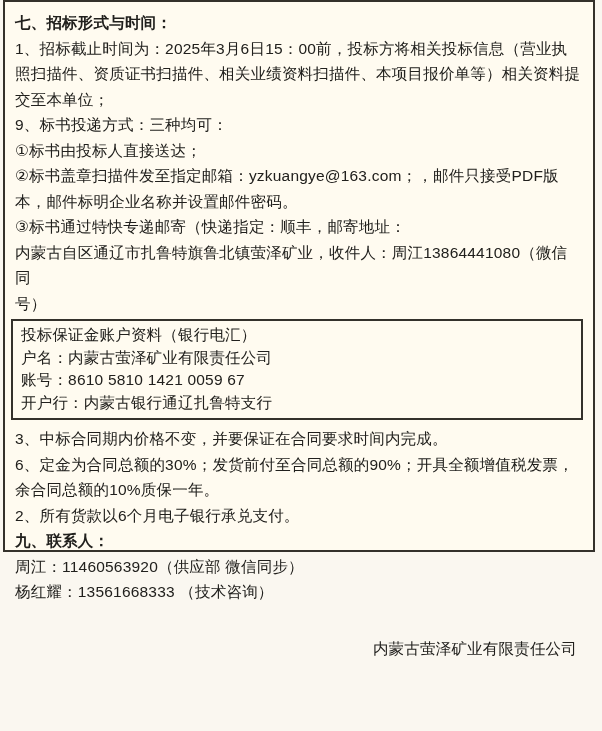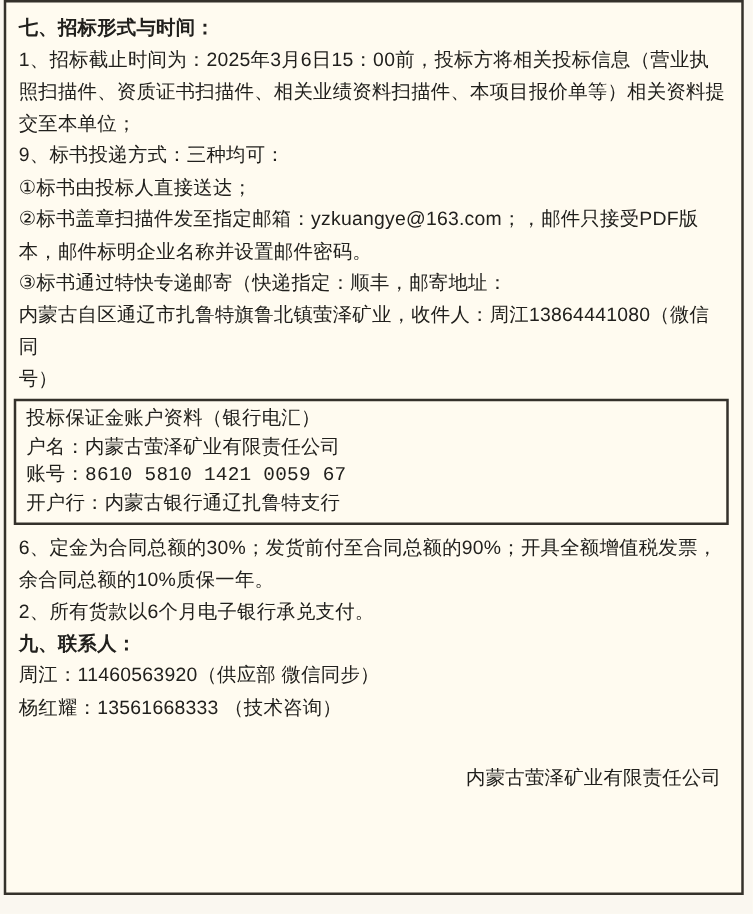--- a/index.html
+++ b/index.html
@@ -12,21 +12,21 @@
     background: #faf7f0;
     overflow: hidden;
     font-family: "Liberation Sans", "DejaVu Sans", sans-serif;
   }
   .page {
     box-sizing: border-box;
     position: absolute;
     left: 3px;
     top: 0;
     width: 592px;
-    height: 716px;
+    height: 552px;
     background: #fffbf0;
     border: 2px solid #34312b;
     padding: 8px 10px 0 10px;
     color: #21201d;
   }
   .para {
     margin: 0;
     font-size: 15.5px;
     line-height: 25.5px;
     letter-spacing: 0.2px;
@@ -37,21 +37,20 @@
   .deposit-box {
     box-sizing: border-box;
     border: 2px solid #34312b;
     margin: 3px 0 6px -4px;
     width: 572px;
     padding: 3px 8px 4px 8px;
     background: #fffbf0;
   }
   .deposit-box .para {
     line-height: 22.6px;
-    font-family: Liberation Mono, monospace;
   }
   .signoff {
     margin-top: 31px;
     text-align: right;
     padding-right: 6px;
   }
 </style>
 </head>
 <body>
 
@@ -66,20 +65,21 @@
   <p class="para">内蒙古自区通辽市扎鲁特旗鲁北镇萤泽矿业，收件人：周江13864441080（微信同</p>
   <p class="para">号）</p>
 
   <div class="deposit-box">
     <p class="para">投标保证金账户资料（银行电汇）</p>
     <p class="para">户名：内蒙古萤泽矿业有限责任公司</p>
     <p class="para">账号：8610 5810 1421 0059 67</p>
     <p class="para">开户行：内蒙古银行通辽扎鲁特支行</p>
   </div>
 
+  <p class="para">3、中标合同期内价格不变，并要保证在合同要求时间内完成。</p>
 
   <p class="para">6、定金为合同总额的30%；发货前付至合同总额的90%；开具全额增值税发票，余合同总额的10%质保一年。</p>
   <p class="para">2、所有货款以6个月电子银行承兑支付。</p>
 
   <p class="para bold">九、联系人：</p>
   <p class="para">周江：11460563920（供应部 微信同步）</p>
   <p class="para">杨红耀：13561668333 （技术咨询）</p>
 
   <div class="signoff">
     <p class="para">内蒙古萤泽矿业有限责任公司</p>

